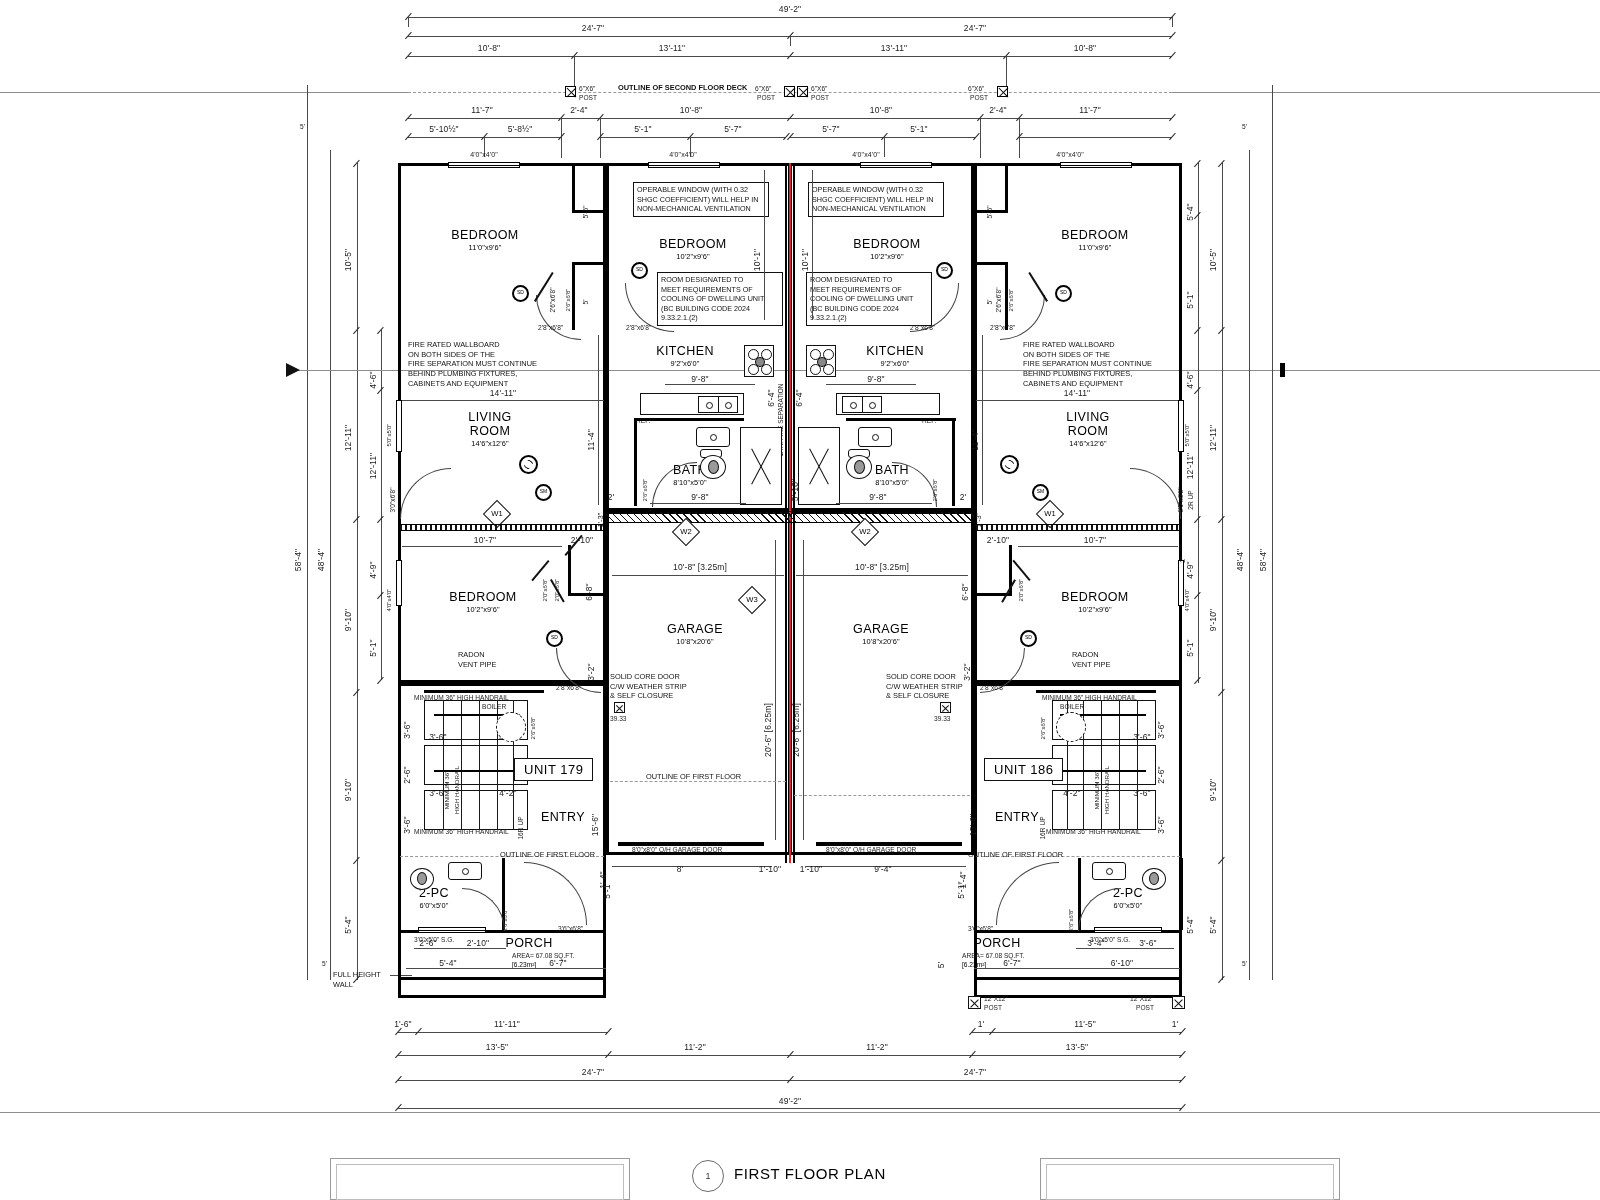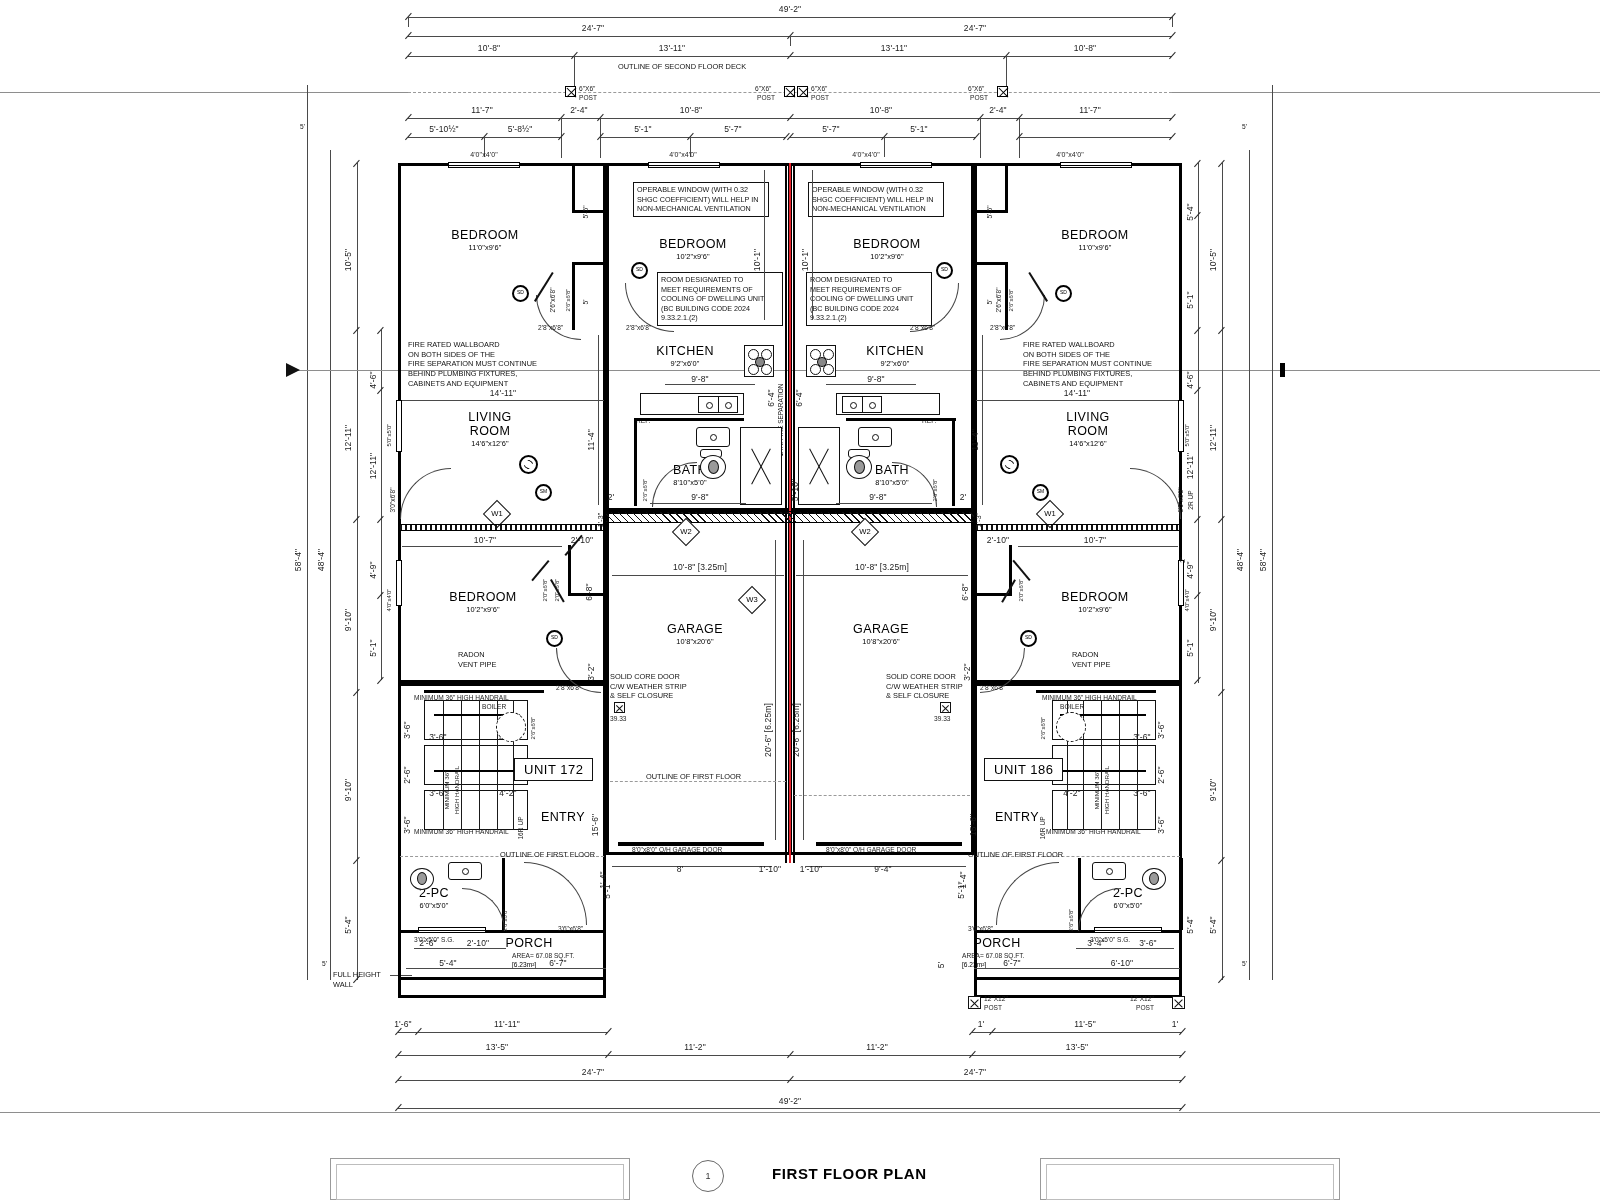--- a/index.html
+++ b/index.html
@@ -109,21 +109,21 @@
 <div class="vl" style="left:574px;top:56px;height:36px;"></div>
 <div class="vl" style="left:1006px;top:56px;height:36px;"></div>
 <div class="dim" style="left:449px;top:43px;width:80px;">10'-8"</div>
 <div class="dim" style="left:632px;top:43px;width:80px;">13'-11"</div>
 <div class="dim" style="left:854px;top:43px;width:80px;">13'-11"</div>
 <div class="dim" style="left:1045px;top:43px;width:80px;">10'-8"</div>
 
 <div class="dash-h" style="left:408px;top:92px;width:764px;"></div>
 <div class="thin-h" style="left:0px;top:92px;width:408px;"></div>
 <div class="thin-h" style="left:1172px;top:92px;width:428px;"></div>
-<div class="note" style="left:618px;top:62px;">OUTLINE OF SECOND FLOOR DECK</div>
+<div class="note" style="left:618px;top:83px;font-weight:bold;">OUTLINE OF SECOND FLOOR DECK</div>
 
 <div class="post" style="left:565px;top:86px;width:11px;height:11px;"></div>
 <div class="tiny" style="left:579px;top:85px;">6"X6"</div>
 <div class="tiny" style="left:579px;top:94px;">POST</div>
 
 <div class="post" style="left:784px;top:86px;width:11px;height:11px;"></div>
 <div class="tiny" style="left:755px;top:85px;">6"X6"</div>
 <div class="tiny" style="left:757px;top:94px;">POST</div>
 
 <div class="post" style="left:797px;top:86px;width:11px;height:11px;"></div>
@@ -667,21 +667,21 @@
 
 <div class="tiny" style="left:482px;top:703px;">BOILER</div>
 <div class="tiny" style="left:504px;top:726px;">HWT</div>
 <div class="oval" style="left:496px;top:712px;width:28px;height:28px;border-style:dashed;border-width:1px;"></div>
 <div class="tiny" style="left:1060px;top:703px;">BOILER</div>
 <div class="tiny" style="left:1064px;top:726px;">HWT</div>
 <div class="oval" style="left:1056px;top:712px;width:28px;height:28px;border-style:dashed;border-width:1px;"></div>
 <div class="tiny v" style="left:536px;top:728px;transform:rotate(-90deg) translate(-50%,-100%);font-size:6px;">2'6"x6'8"</div>
 <div class="tiny v" style="left:1046px;top:728px;transform:rotate(-90deg) translate(-50%,-100%);font-size:6px;">2'6"x6'8"</div>
 
-<div class="unitbox" style="left:514px;top:758px;">UNIT 172</div>
+<div class="unitbox" style="left:514px;top:758px;">UNIT 179</div>
 <div class="unitbox" style="left:984px;top:758px;">UNIT 186</div>
 
 <div class="rm" style="left:528px;top:810px;width:70px;">
   <div class="nm">ENTRY</div>
 </div>
 <div class="rm" style="left:982px;top:810px;width:70px;">
   <div class="nm">ENTRY</div>
 </div>
 <div class="dim v" style="left:600px;top:825px;transform:rotate(-90deg) translate(-50%,-100%);">15'-6"</div>
 <div class="dim v" style="left:978px;top:825px;transform:rotate(-90deg) translate(-50%,-100%);">15'-6"</div>
@@ -812,15 +812,15 @@
     <div class="tick" style="left:1178px;top:1107px;"></div>
 <div class="dim" style="left:730px;top:1096px;width:120px;">49'-2"</div>
 <div class="thin-h" style="left:0px;top:1112px;width:1600px;"></div>
 
 <div class="tb" style="left:330px;top:1158px;width:300px;height:42px;"></div>
 <div class="tb2" style="left:336px;top:1164px;width:288px;height:36px;"></div>
 <div class="tb" style="left:1040px;top:1158px;width:300px;height:42px;"></div>
 <div class="tb2" style="left:1046px;top:1164px;width:288px;height:36px;"></div>
 
 <div class="titlecirc" style="left:692px;top:1160px;">1</div>
-<div class="title" style="left:772px;top:1165px;font-weight:bold;">FIRST FLOOR PLAN</div>
+<div class="title" style="left:734px;top:1165px;">FIRST FLOOR PLAN</div>
 
 </div>
 
 </body></html>

